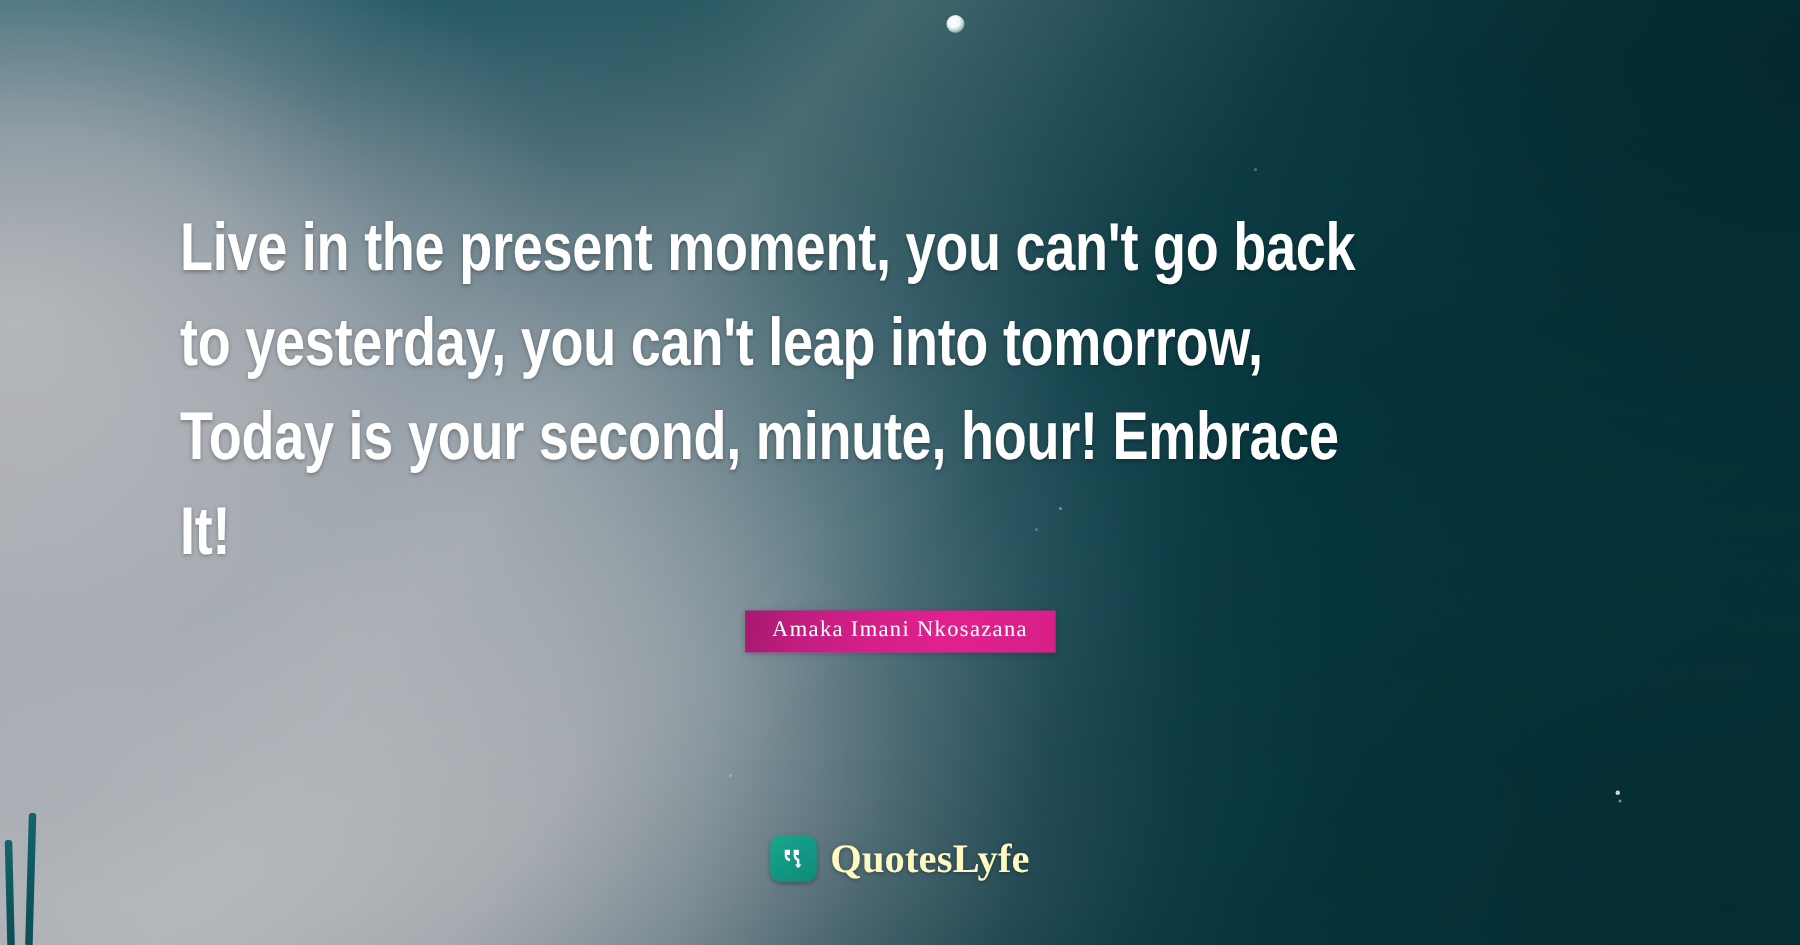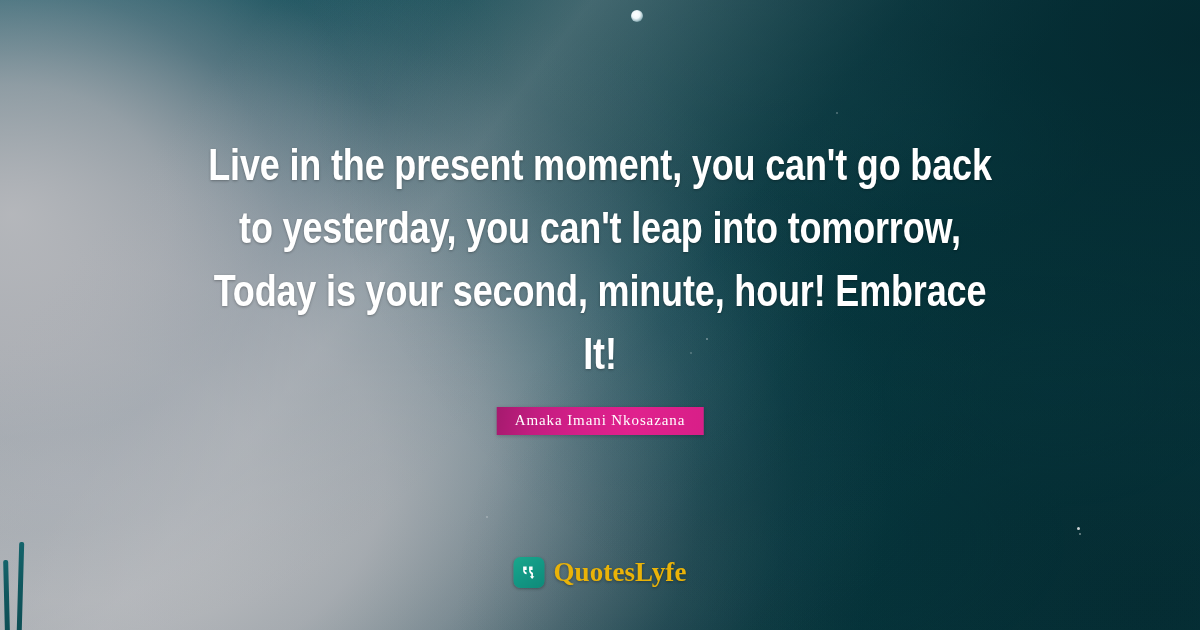--- a/index.html
+++ b/index.html
@@ -136,21 +136,20 @@
   }
   #reed-left  { left: 4px;  height: 70px; width: 5px; transform: rotate(-1.4deg); }
   #reed-right { left: 18px; height: 88px; width: 5px; transform: rotate(1.6deg); }
 
   
   #quote-block {
     position: absolute;
     left: 0;
     right: 0;
     top: 133px;
-    text-align: center;
     z-index: 5;
   }
   .quote-line {
     color: #ffffff;
     font-family: "Liberation Sans Narrow", "Liberation Sans", sans-serif;
     font-weight: 700;
     font-size: 45px;
     line-height: 63px;
     letter-spacing: -0.2px;
     transform: scaleX(0.80);
@@ -193,21 +192,21 @@
     width: 31px;
     height: 31px;
     border-radius: 7px;
     background: linear-gradient(145deg, #1aa88c 0%, #139985 45%, #0e8a79 100%);
     display: flex;
     align-items: center;
     justify-content: center;
     box-shadow: 0 1px 3px rgba(0,0,0,0.30);
   }
   #logo-wordmark {
-    color: #eab308;
+    color: #fef9c3;
     font-family: "Liberation Serif", serif;
     font-weight: 700;
     font-size: 27px;
     letter-spacing: 0.1px;
     text-shadow: 0 1px 3px rgba(0,0,0,0.35);
   }
 </style>
 </head>
 <body>
 

